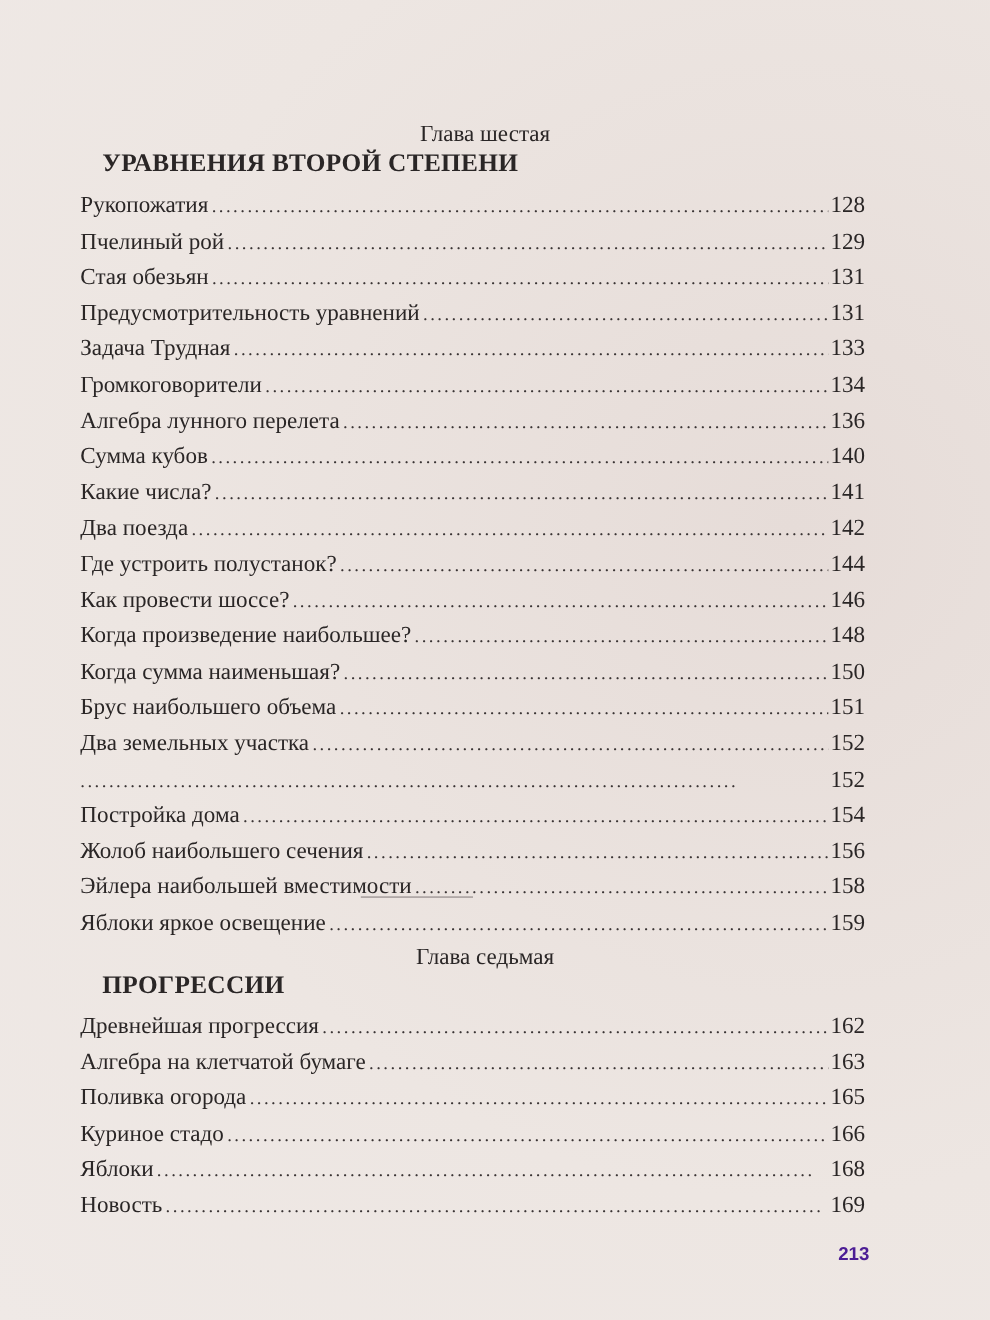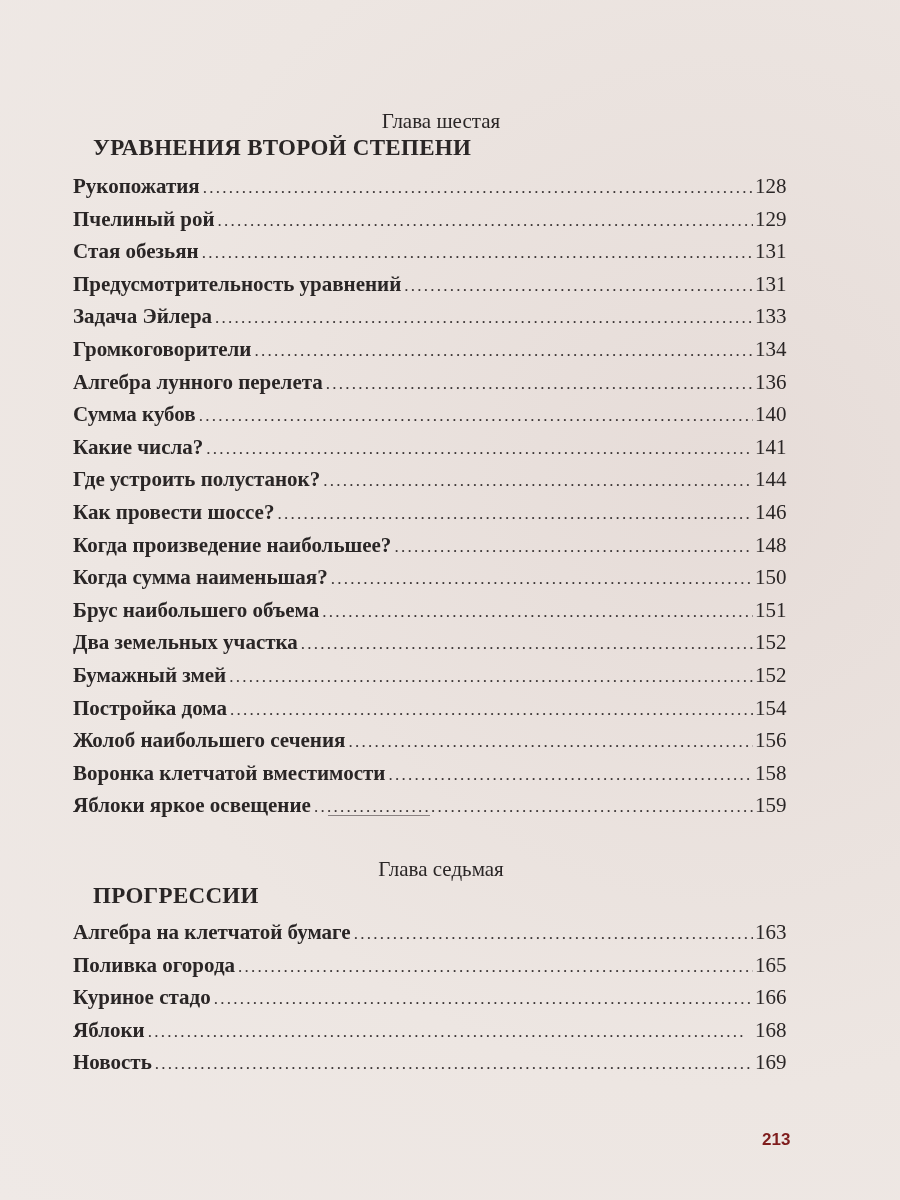--- a/index.html
+++ b/index.html
@@ -19,39 +19,39 @@
     }
     .chapter-title {
       text-align: left; font-size: 23px; font-weight: bold; line-height: 28px;
       margin: 0; letter-spacing: 0.3px; padding-left: 20px;
     }
     .toc { list-style: none; margin: 0; padding: 0; }
     .toc-row {
       display: flex; align-items: baseline; height: 32.6px;
       font-size: 21px; line-height: 32px;
     }
-    .toc-title { white-space: nowrap; padding-right: 3px; font-weight: bold; }
+    .toc-title { white-space: nowrap; padding-right: 3px; }
     .toc-dots {
       flex: 1; overflow: hidden; white-space: nowrap; letter-spacing: 3.2px;
       font-size: 17px; color: #3a3434;
     }
     .toc-dots::before { content: ". . . . . . . . . . . . . . . . . . . . . . . . . . . . . . . . . . . . . . . . . . . . . . . . . . . . . . . . . . . . . . . . . . . . . . . . . . . . . . . . . . . . . . . . . . . ."; letter-spacing: -1px; }
     .toc-page { white-space: nowrap; padding-left: 2px; min-width: 34px; }
     .ch6 { top: 90px; }
     .ch6 .toc { margin-top: 8px; }
     .ch7 { top: 838px; }
     .ch7 .toc { margin-top: 6px; }
     .rule {
       position: absolute; left: 328px; top: 797px; width: 102px; height: 1px;
       background: #8a8282;
     }
     .page-number {
       position: absolute; left: 762px; top: 1112px;
       font-family: "Liberation Sans", sans-serif; font-weight: bold; font-size: 17px;
-      color: #7f1d1d;
+      color: #4c1d95;
     }
   </style>
 </head>
 <body>
 
 <div class="page">
 
   <section class="chapter ch6">
     <p class="chapter-label">Глава шестая</p>
     <h2 class="chapter-title">УРАВНЕНИЯ ВТОРОЙ СТЕПЕНИ</h2>
@@ -70,21 +70,21 @@
           <span class="toc-title">Стая обезьян</span>
           <span class="toc-dots"></span>
           <span class="toc-page">131</span>
         </li>
         <li class="toc-row">
           <span class="toc-title">Предусмотрительность уравнений</span>
           <span class="toc-dots"></span>
           <span class="toc-page">131</span>
         </li>
         <li class="toc-row">
-          <span class="toc-title">Задача Эйлера</span>
+          <span class="toc-title">Задача Трудная</span>
           <span class="toc-dots"></span>
           <span class="toc-page">133</span>
         </li>
         <li class="toc-row">
           <span class="toc-title">Громкоговорители</span>
           <span class="toc-dots"></span>
           <span class="toc-page">134</span>
         </li>
         <li class="toc-row">
           <span class="toc-title">Алгебра лунного перелета</span>
@@ -95,20 +95,25 @@
           <span class="toc-title">Сумма кубов</span>
           <span class="toc-dots"></span>
           <span class="toc-page">140</span>
         </li>
         <li class="toc-row">
           <span class="toc-title">Какие числа?</span>
           <span class="toc-dots"></span>
           <span class="toc-page">141</span>
         </li>
         <li class="toc-row">
+          <span class="toc-title">Два поезда</span>
+          <span class="toc-dots"></span>
+          <span class="toc-page">142</span>
+        </li>
+        <li class="toc-row">
           <span class="toc-title">Где устроить полустанок?</span>
           <span class="toc-dots"></span>
           <span class="toc-page">144</span>
         </li>
         <li class="toc-row">
           <span class="toc-title">Как провести шоссе?</span>
           <span class="toc-dots"></span>
           <span class="toc-page">146</span>
         </li>
         <li class="toc-row">
@@ -125,54 +130,58 @@
           <span class="toc-title">Брус наибольшего объема</span>
           <span class="toc-dots"></span>
           <span class="toc-page">151</span>
         </li>
         <li class="toc-row">
           <span class="toc-title">Два земельных участка</span>
           <span class="toc-dots"></span>
           <span class="toc-page">152</span>
         </li>
         <li class="toc-row">
-          <span class="toc-title">Бумажный змей</span>
           <span class="toc-dots"></span>
           <span class="toc-page">152</span>
         </li>
         <li class="toc-row">
           <span class="toc-title">Постройка дома</span>
           <span class="toc-dots"></span>
           <span class="toc-page">154</span>
         </li>
         <li class="toc-row">
           <span class="toc-title">Жолоб наибольшего сечения</span>
           <span class="toc-dots"></span>
           <span class="toc-page">156</span>
         </li>
         <li class="toc-row">
-          <span class="toc-title">Воронка клетчатой вместимости</span>
+          <span class="toc-title">Эйлера наибольшей вместимости</span>
           <span class="toc-dots"></span>
           <span class="toc-page">158</span>
         </li>
         <li class="toc-row">
           <span class="toc-title">Яблоки яркое освещение</span>
           <span class="toc-dots"></span>
           <span class="toc-page">159</span>
         </li>
       </ul>
   </section>
 
   <div class="rule"></div>
 
   <section class="chapter ch7">
     <p class="chapter-label">Глава седьмая</p>
     <h2 class="chapter-title">ПРОГРЕССИИ</h2>
     <ul class="toc">
         <li class="toc-row">
+          <span class="toc-title">Древнейшая прогрессия</span>
+          <span class="toc-dots"></span>
+          <span class="toc-page">162</span>
+        </li>
+        <li class="toc-row">
           <span class="toc-title">Алгебра на клетчатой бумаге</span>
           <span class="toc-dots"></span>
           <span class="toc-page">163</span>
         </li>
         <li class="toc-row">
           <span class="toc-title">Поливка огорода</span>
           <span class="toc-dots"></span>
           <span class="toc-page">165</span>
         </li>
         <li class="toc-row">

